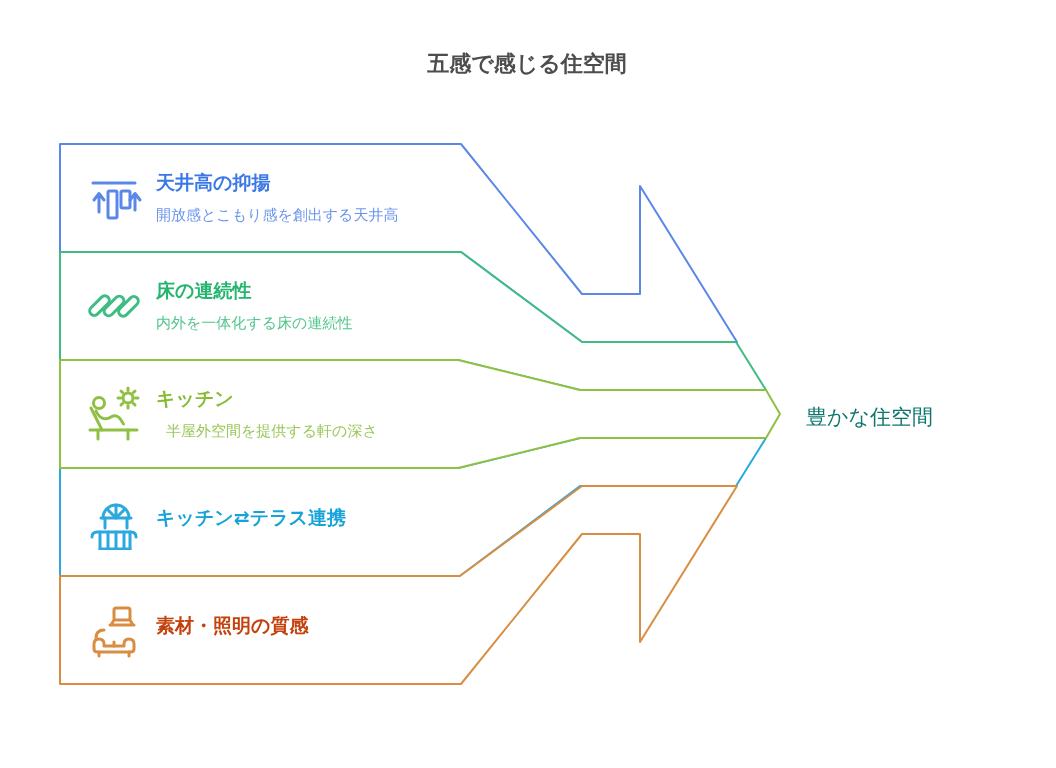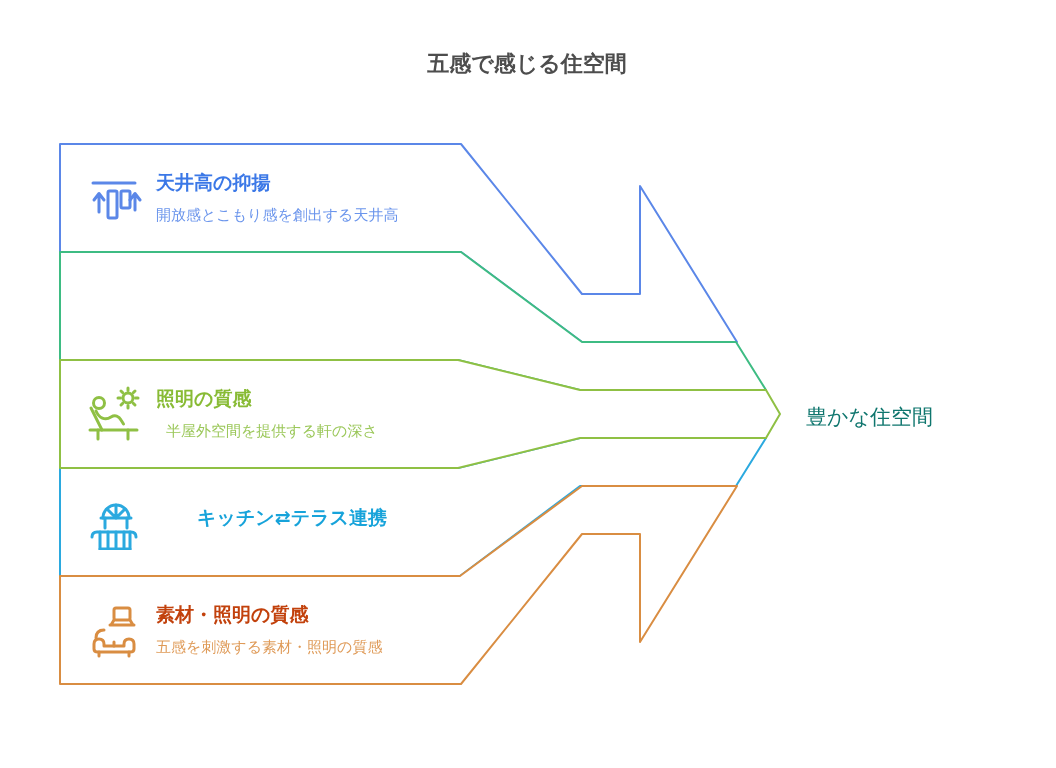--- a/index.html
+++ b/index.html
@@ -76,68 +76,80 @@
         <rect x="35" y="21" width="9" height="17" rx="1.5"></rect>
         <path d="M49,40 V24 M44,30 L49,23.5 L54,30"></path>
       </g>
     </svg>
     <div class="band-text">
       <div class="band-title" style="color: rgb(59, 120, 231);">天井高の抑揚</div>
       <div class="band-desc" style="color: rgb(107, 149, 236);">開放感とこもり感を創出する天井高</div>
     </div>
   </div>
 
+  <div class="band-item" style="top:268px">
+    <svg class="icon" viewBox="0 0 56 56">
+      <g fill="none" stroke-width="3" stroke-linecap="round" stroke-linejoin="round" transform="rotate(-45 28 28)" stroke="#3ebc83">
+        <rect x="6" y="13" width="24" height="9" rx="4.5"></rect>
+        <rect x="16" y="23.5" width="24" height="9" rx="4.5"></rect>
+        <rect x="26" y="34" width="24" height="9" rx="4.5"></rect>
+      </g>
+    </svg>
+    <div class="band-text">
+      <div class="band-title" style="color: rgb(37, 181, 111);">床の連続性</div>
+      <div class="band-desc" style="color: rgb(82, 197, 141);">内外を一体化する床の連続性</div>
+    </div>
+  </div>
 
   <div class="band-item" style="top:376px">
     <svg class="icon" viewBox="0 0 56 56">
       <g fill="none" stroke-width="3" stroke-linecap="round" stroke-linejoin="round" stroke="#8fc044">
         <circle cx="42" cy="12" r="5"></circle>
         <path d="M42,2 V4.5 M42,19.5 V22 M32,12 H34.5 M49.5,12 H52 M35,5 L36.8,6.8 M49,5 L47.2,6.8 M35,19 L36.8,17.2 M49,19 L47.2,17.2"></path>
         <circle cx="13" cy="17" r="5.5"></circle>
         <path d="M10,25 C13,32 19,35 25,31 C29,28.5 33,30 35,34 L37.5,38"></path>
         <path d="M5,22 L16,44"></path>
         <path d="M4,44 H51"></path>
         <path d="M12,44 V53 M42,44 V53"></path>
       </g>
     </svg>
     <div class="band-text">
-      <div class="band-title" style="color: rgb(136, 187, 53);">照明の質感</div>
+      <div class="band-title" style="color: rgb(136, 187, 53);">キッチン</div>
       <div class="band-desc" style="color: rgb(154, 199, 88); margin-left: 10px;">半屋外空間を提供する軒の深さ</div>
     </div>
   </div>
 
   <div class="band-item" style="top:484px">
     <svg class="icon" viewBox="0 0 56 56">
       <g fill="none" stroke-width="3" stroke-linecap="round" stroke-linejoin="round" stroke="#2ba9df">
         <path d="M17,24 A13,13 0 0 1 43,24"></path>
         <path d="M15,24 H45"></path>
         <path d="M30,24 L21,15 M30,24 V11 M30,24 L39,15"></path>
         <path d="M19,24 V34 M41,24 V34"></path>
         <path d="M6,43 Q6,38 11,38 L45,38 Q50,38 50,43"></path>
         <path d="M14,38 V55 M22,38 V55 M30,38 V55 M38,38 V55 M44,38 V55"></path>
         <path d="M14,55 H44"></path>
       </g>
     </svg>
     <div class="band-text">
-      <div class="band-title" style="color: rgb(23, 163, 218); margin-left: 41px;">キッチン⇄テラス連携</div>
+      <div class="band-title" style="color: rgb(23, 163, 218);">キッチン⇄テラス連携</div>
     </div>
   </div>
 
   <div class="band-item" style="top:592px">
     <svg class="icon" viewBox="0 0 56 56">
       <g fill="none" stroke-width="3" stroke-linecap="round" stroke-linejoin="round" stroke="#d98d42">
         <rect x="28" y="6" width="16" height="12" rx="2"></rect>
         <path d="M28,18 L25,23 M44,18 L47,23 M24,23 H48"></path>
         <path d="M10,36 Q10,28 18,28"></path>
         <path d="M8,47 V42 Q8,37 13,37 Q18,37 18,42 V44 H38 V42 Q38,37 43,37 Q48,37 48,42 V47 Q48,50 44,50 H12 Q8,50 8,47 Z"></path>
         <path d="M28,44 V40"></path>
         <path d="M13,50 V54 M43,50 V54"></path>
       </g>
     </svg>
     <div class="band-text">
       <div class="band-title" style="color: #c2410c;">素材・照明の質感</div>
-      <div class="band-desc" style="color: rgb(223, 154, 87);">五感を刺激する素材・照明の質感</div>
     </div>
   </div>
 
   <div class="result-label" style="color: #0f766e;">豊かな住空間</div>
 
 </div>
 
 </body></html>

